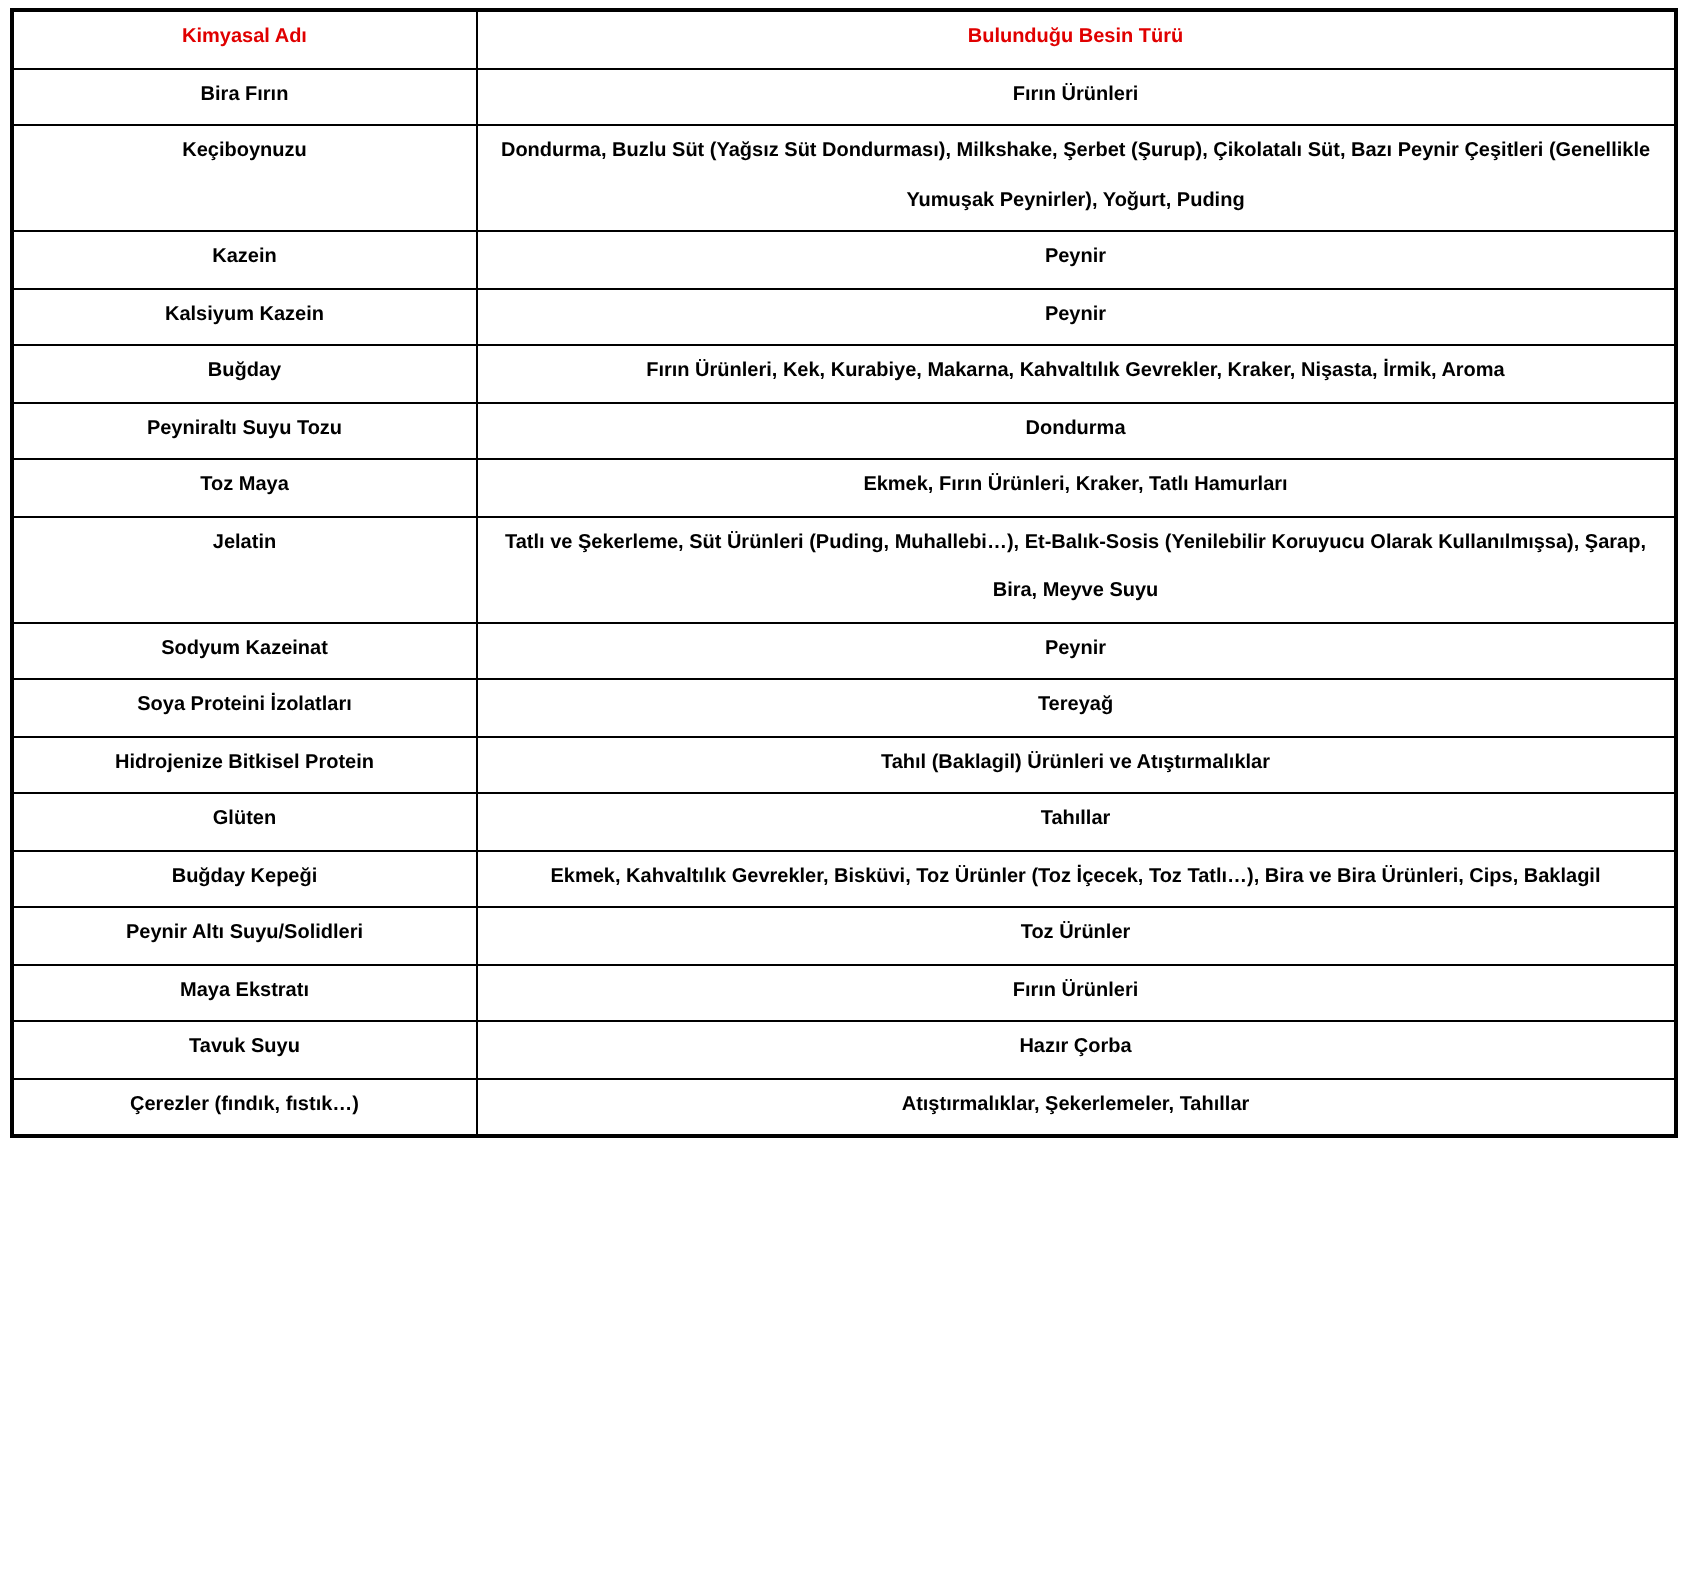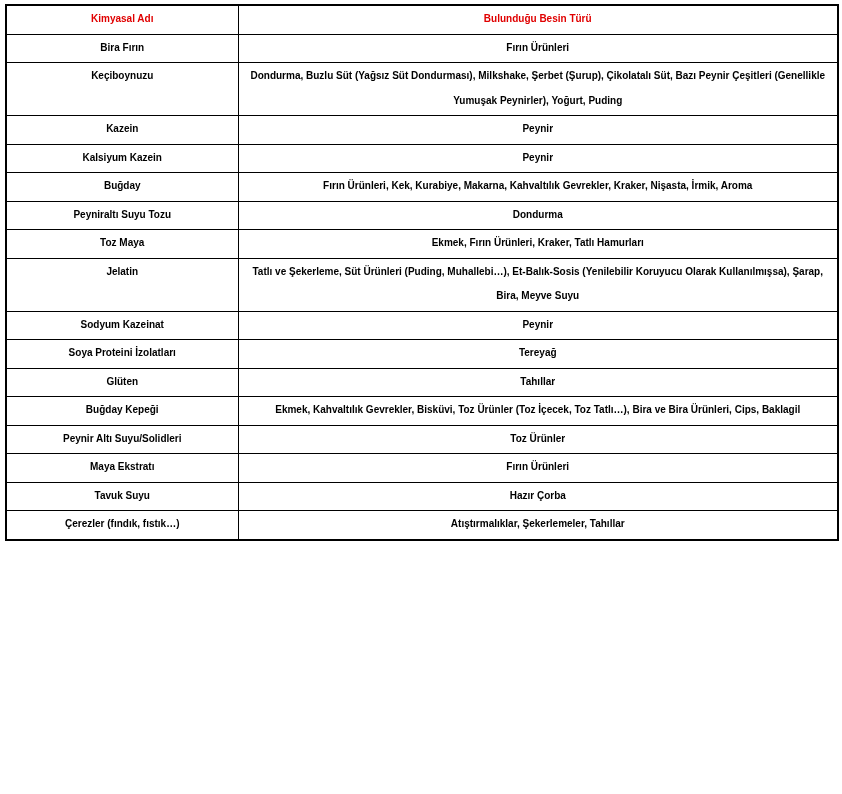--- a/index.html
+++ b/index.html
@@ -98,20 +98,24 @@
         </tr>
         <tr>
           <td class="cell-chemical">Sodyum Kazeinat</td>
           <td class="cell-foods">Peynir</td>
         </tr>
         <tr>
           <td class="cell-chemical">Soya Proteini İzolatları</td>
           <td class="cell-foods">Tereyağ</td>
         </tr>
         <tr>
+          <td class="cell-chemical">Hidrojenize Bitkisel Protein</td>
+          <td class="cell-foods">Tahıl (Baklagil) Ürünleri ve Atıştırmalıklar</td>
+        </tr>
+        <tr>
           <td class="cell-chemical">Glüten</td>
           <td class="cell-foods">Tahıllar</td>
         </tr>
         <tr>
           <td class="cell-chemical">Buğday Kepeği</td>
           <td class="cell-foods">Ekmek, Kahvaltılık Gevrekler, Bisküvi, Toz Ürünler (Toz İçecek, Toz Tatlı…), Bira ve Bira Ürünleri, Cips, Baklagil</td>
         </tr>
         <tr>
           <td class="cell-chemical">Peynir Altı Suyu/Solidleri</td>
           <td class="cell-foods">Toz Ürünler</td>

